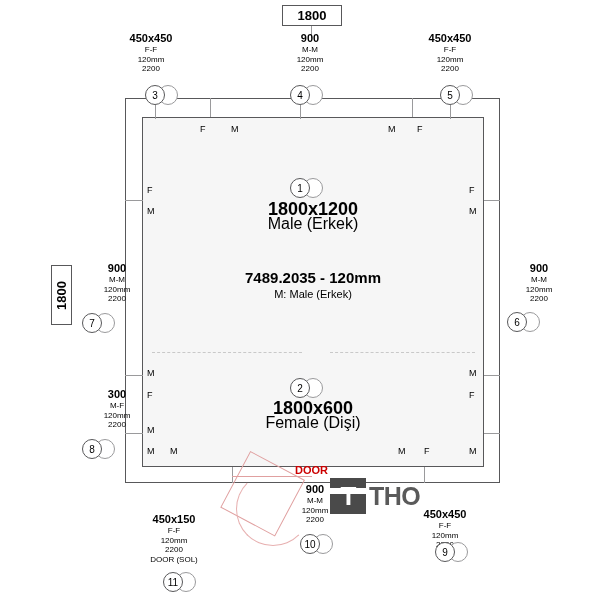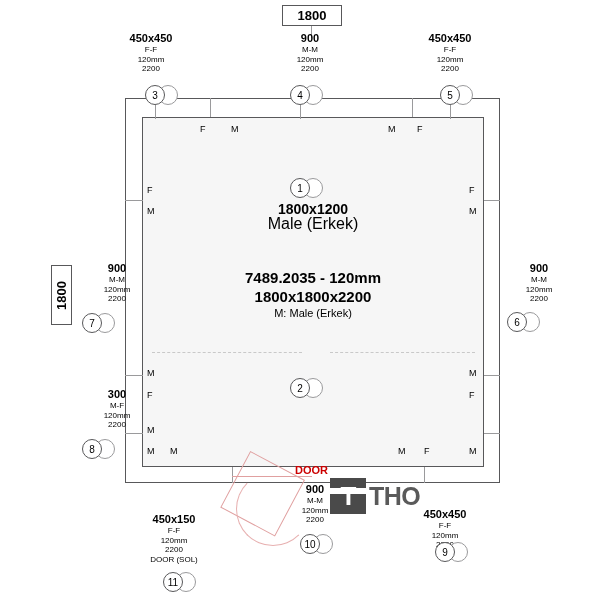--- a/index.html
+++ b/index.html
@@ -133,21 +133,21 @@
     font-size: 11px;
     line-height: 15px;
   }
 
   
   .room-label {
     position: absolute;
     width: 200px;
     text-align: center;
   }
-  .room-label .r1 { font-size: 14px; font-weight: bold; line-height: 16px; }
+  .room-label .r1 { font-size: 18px; font-weight: bold; line-height: 16px; }
   .room-label .r2 { font-size: 16px; line-height: 14px; }
 
   
   .door-text {
     position: absolute;
     color: #cc0000;
     font-size: 11px;
     font-weight: bold;
     text-align: center;
   }
@@ -372,27 +372,30 @@
     <div class="bubble-shadow"></div>
     <div class="bubble">1</div>
   </div>
   <div class="room-label" style="left:213px; top:201px;">
     <div class="r1">1800x1200</div>
     <div class="r2">Male (Erkek)</div>
   </div>
 
   <div class="center-block" style="left:153px; top:256px;">
     <div class="t1">7489.2035 - 120mm</div>
-    <div class="t2">1800x1800x2200</div>
     <div class="t3">M: Male (Erkek)</div>
   </div>
 
   <div class="bubble-wrap" style="left:290px; top:378px;">
     <div class="bubble-shadow"></div>
     <div class="bubble">2</div>
+  </div>
+  <div class="room-label" style="left:213px; top:400px;">
+    <div class="r1">1800x600</div>
+    <div class="r2">Female (Dişi)</div>
   </div>
 
   <div class="door-text" style="left:295px; top:464px;">DOOR</div>
   <div class="door-panel" style="left:243px; top:480px; width:60px; height:62px; transform: rotate(28deg); transform-origin: 100% 0;"></div>
   <div class="door-arc" style="left:236px; top:472px; width:72px; height:72px;"></div>
   <div class="leader" style="left:232px; top:476px; width:80px; height:1px; background:#e0a0a0;"></div>
 
   <div class="watermark" style="left:330px; top:478px;">
     <div style="position:relative;">
       <div class="wm-t">T</div>

